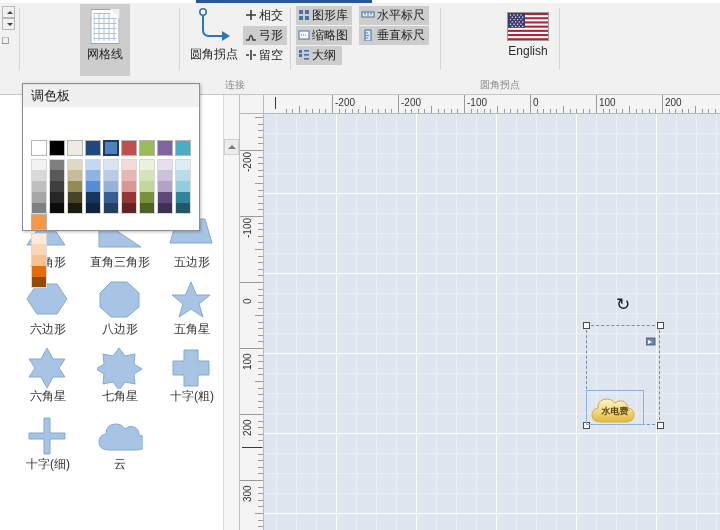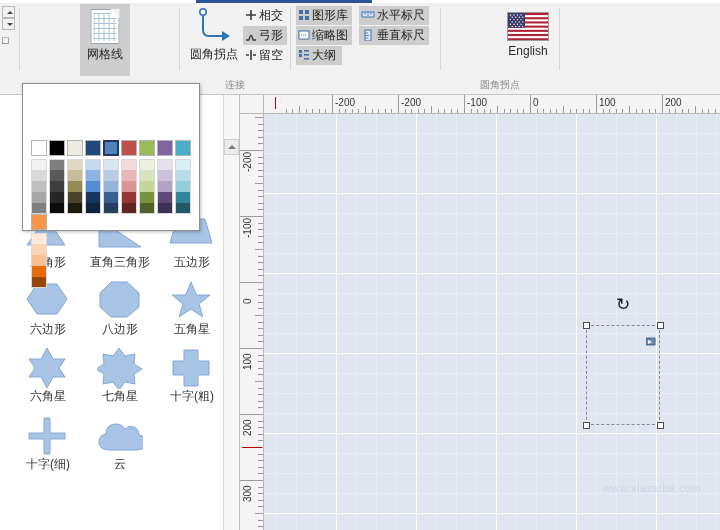--- a/index.html
+++ b/index.html
@@ -393,20 +393,21 @@
       </div>
 
     <div class="sb-track">
       <div class="sb-btn" style="top:44px;">
         <div style="position:absolute;left:3px;top:5px;width:0;height:0;border-left:4px solid transparent;border-right:4px solid transparent;border-bottom:4px solid #7a7a7a;"></div>
       </div>
     </div>
   </div>
 
   <div class="dropdown">
+    <div class="dd-sec">调色板</div>
     <div class="dd-grid" id="palette-host">
         <div class="swcol">
           <div class="swtop" style="background: rgb(255, 255, 255);"></div>
           <div class="swshade first" style="background: rgb(242, 242, 242);"></div>
           <div class="swshade" style="background: rgb(217, 217, 217);"></div>
           <div class="swshade" style="background: rgb(191, 191, 191);"></div>
           <div class="swshade" style="background: rgb(166, 166, 166);"></div>
           <div class="swshade last" style="background: rgb(128, 128, 128);"></div>
         </div>
         <div class="swcol">
@@ -644,20 +645,32 @@
       <div class="handle" style="left:319px;top:308px;"></div>
       <div class="handle" style="left:393px;top:308px;"></div>
 
       <div class="cursor-ico" style="left:382px;top:222px;">
         <svg width="10" height="10">
             <rect x="0" y="1" width="9" height="7" fill="#6f8aa8" stroke="#36506e" stroke-width=".8"></rect>
             <path d="M2,3 l4,2 l-4,2 z" fill="#ffffff"></path>
           </svg>
       </div>
 
+      <div class="shape-frame" style="left:322px;top:276px;width:58px;height:35px;">
+        <svg class="cloudshape" style="left:2px;top:2px;" width="54" height="31">
+          <defs>
+            <linearGradient id="cg" x1="0" y1="0" x2="0" y2="1">
+              <stop offset="0%" stop-color="#fdf3c4"></stop>
+              <stop offset="45%" stop-color="#f6dd8e"></stop>
+              <stop offset="100%" stop-color="#e3b83a"></stop>
+            </linearGradient>
+          </defs>
+          <path d="M12,29 q-9,0 -9,-7 q0,-6 6,-7 q0,-9 9,-9 q5,0 8,4 q3,-3 7,-2 q5,1 6,7 q6,1 6,7 q0,7 -9,7 z" fill="url(#cg)" stroke="#d2ae44" stroke-width="1"></path>
+        </svg>
+        <div class="cloudtext" style="top:14px;">水电费</div>
+      </div>
     </div>
 
     <div class="watermark">
-      <div class="wm-small">www.xiazaiba.com</div>
     </div>
   </div>
 
 </div>
 
 </body></html>

